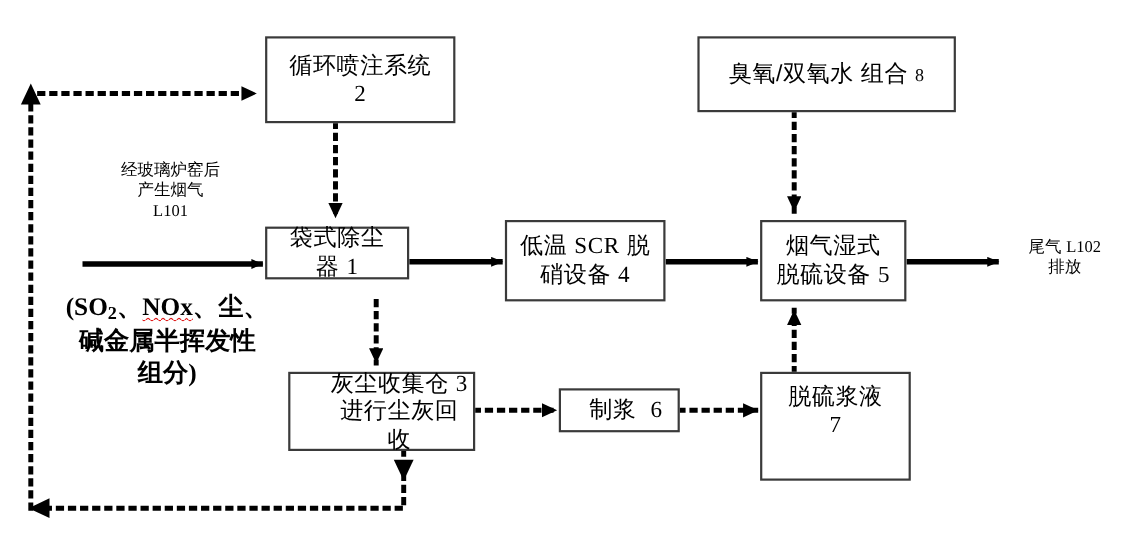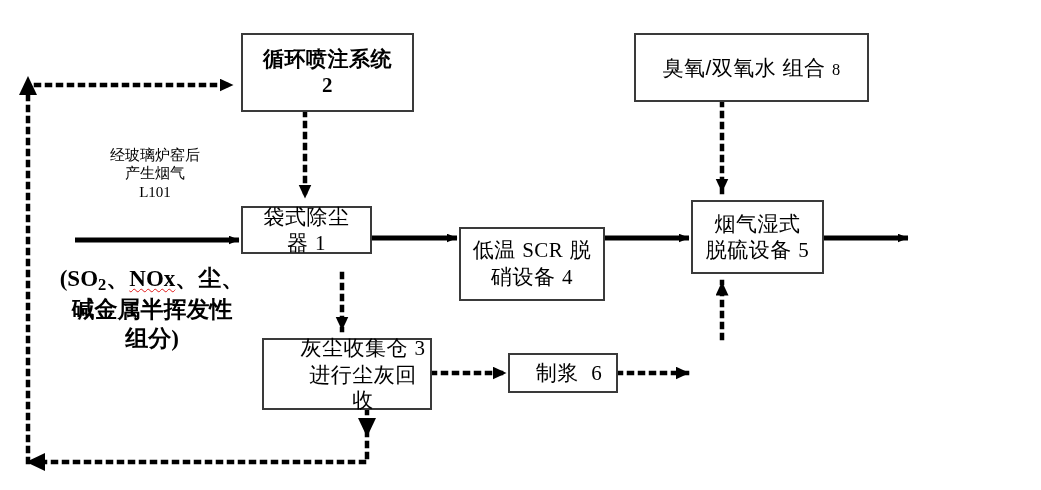--- a/index.html
+++ b/index.html
@@ -96,51 +96,57 @@
       <path d="M28,76 L37,95 L19,95 Z" fill="#000"></path>
     </g>
 
     <g>
       <polyline points="367,410 367,462 40,462" fill="none" stroke="#000" stroke-width="4.5" stroke-dasharray="3 8" stroke-linecap="square"></polyline>
       <path d="M367,437 L376,418 L358,418 Z" fill="#000"></path>
       <path d="M26,462 L45,453 L45,471 Z" fill="#000"></path>
     </g>
   </svg>
 
-  <div class="node" style="left:241px;top:33px;width:173px;height:79px;font-weight:bold;">
+  <div class="node" style="left:241px;top:33px;width:173px;height:79px;">
     <span class="txt">循环喷注系统<br><span class="num">2</span></span>
   </div>
 
   <div class="node" style="left:618px;top:33px;width:235px;height:69px;margin-left:16px;">
     <span class="txt">臭氧/双氧水 组合&nbsp;<span class="num" style="font-size:.78em;">8</span></span>
   </div>
 
   <div class="node" style="left:241px;top:206px;width:131px;height:48px;">
     <span class="txt">袋式除尘<br>器&nbsp;<span class="num">1</span></span>
   </div>
 
-  <div class="node" style="left:459px;top:200px;width:146px;height:74px;margin-top:27px;">
+  <div class="node" style="left:459px;top:200px;width:146px;height:74px;">
     <span class="txt">低温&nbsp;<span class="num">SCR</span>&nbsp;脱<br>硝设备&nbsp;<span class="num">4</span></span>
   </div>
 
   <div class="node" style="left:691px;top:200px;width:133px;height:74px;">
     <span class="txt">烟气湿式<br>脱硫设备&nbsp;<span class="num">5</span></span>
   </div>
 
   <div class="node" style="left:262px;top:338px;width:170px;height:72px;padding-left:32px;">
     <span class="txt">灰尘收集仓&nbsp;<span class="num">3</span><br>进行尘灰回收</span>
   </div>
 
   <div class="node" style="left:508px;top:353px;width:110px;height:40px;padding-left:12px;">
     <span class="txt">制浆&nbsp;&nbsp;<span class="num">6</span></span>
   </div>
 
+  <div class="node" style="left:691px;top:338px;width:137px;height:99px;align-items:flex-start;padding-top:8px;">
+    <span class="txt">脱硫浆液<br><span class="num">7</span></span>
+  </div>
 
   <div class="freelabel" style="left:60px;top:146px;width:190px;">
     经玻璃炉窑后<br>产生烟气<br><span class="num">L101</span>
   </div>
 
   <div class="freelabel small" style="left:52px;top:264px;width:200px;">
     <span class="serif">(SO<span class="sub">2</span>、</span><span class="serif squiggle">NOx</span><span class="serif">、</span>尘、<br>碱金属半挥发性<br>组分<span class="serif">)</span>
   </div>
 
+  <div class="freelabel" style="left:898px;top:216px;width:140px;">
+    尾气&nbsp;<span class="num">L102</span><br>排放
+  </div>
 
 </div>
 
 </body></html>

